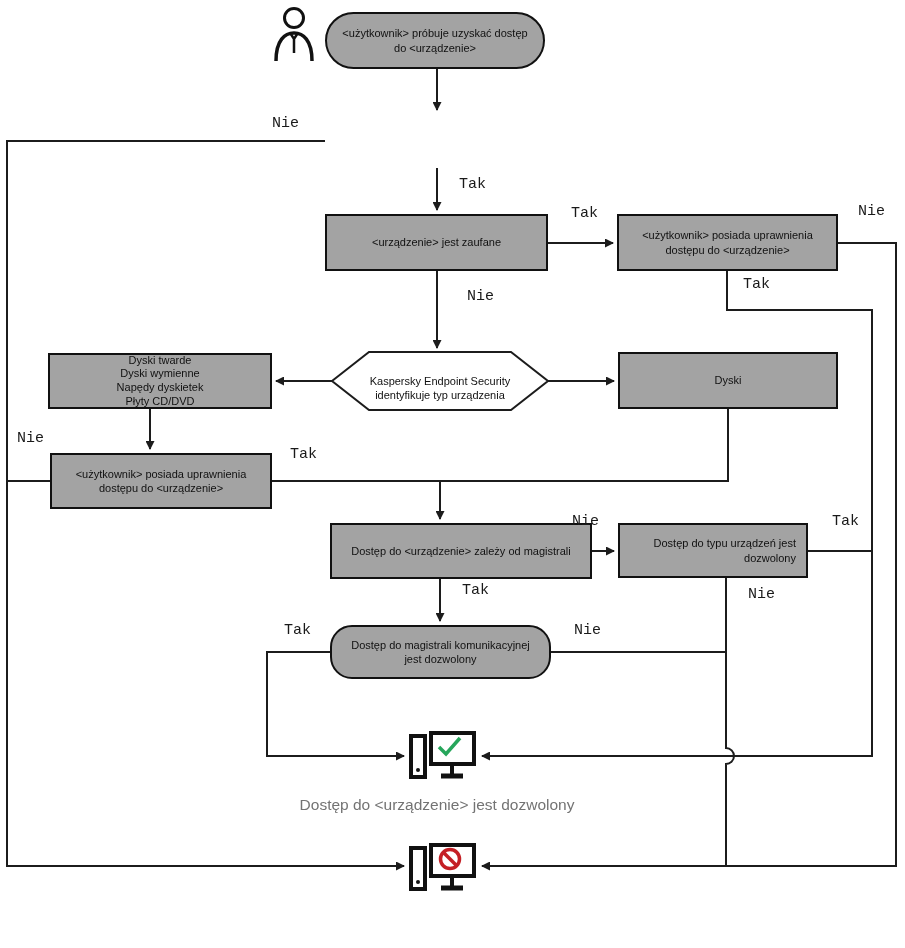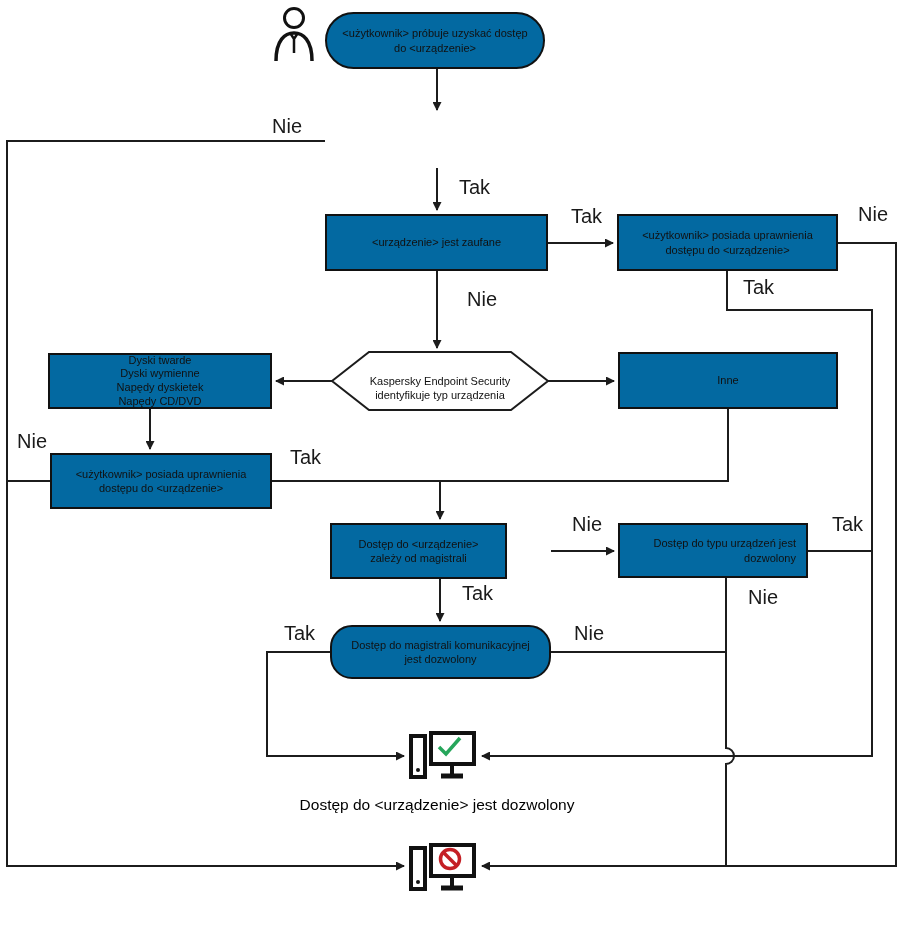--- a/index.html
+++ b/index.html
@@ -2,34 +2,34 @@
 <html><head>
 <meta charset="utf-8">
 <style>
   html,body{margin:0;padding:0;background:#fff;}
   #stage{
     position:relative;width:905px;height:948px;background:#fff;overflow:hidden;
     font-family:"Liberation Sans",sans-serif;color:#111;
   }
   svg.layer{position:absolute;left:0;top:0;}
   .node{
-    position:absolute;box-sizing:border-box;border:2px solid #111;background:#0369a1;
+    position:absolute;box-sizing:border-box;border:2px solid #111;background:#a3a3a3;
     display:flex;align-items:center;justify-content:center;text-align:center;
     font-size:11px;line-height:1.3;padding:2px 10px;color:#111;
   }
   .node.pill{border-radius:29px;}
   .node.noborder{border:none;background:transparent;padding:0 4px;}
   .lines{display:flex;flex-direction:column;gap:0;line-height:1.25;justify-content:space-between;}
   .edge-label{
-    position:absolute;font-size:20px;color:#1a1a1a;white-space:nowrap;
+    position:absolute;font-size:15px;color:#1a1a1a;white-space:nowrap;font-family:Liberation Mono, monospace;
   }
   .caption{
     position:absolute;width:500px;text-align:center;font-size:15.5px;white-space:nowrap;
   }
-  .caption.allowed{color:#000000;}
+  .caption.allowed{color:#737373;}
   .caption.blocked{color:#d2625c;}
   .iconbox{position:absolute;}
 </style>
 </head>
 <body>
 
 <div id="stage">
 
   <svg class="layer" width="905" height="948" viewBox="0 0 905 948">
     <defs>
@@ -85,33 +85,33 @@
 
   <div class="node noborder" style="left:345px;top:352px;width:190px;height:72px;">
     <span>Kaspersky Endpoint Security identyfikuje typ urządzenia</span>
   </div>
 
   <div class="node" style="left:48px;top:353px;width:224px;height:56px;">
     <span class="lines">
       <span>Dyski twarde</span>
       <span>Dyski wymienne</span>
       <span>Napędy dyskietek</span>
-      <span>Napędy CD/DVD</span>
+      <span>Płyty CD/DVD</span>
     </span>
   </div>
 
   <div class="node" style="left:618px;top:352px;width:220px;height:57px;">
-    <span>Inne</span>
+    <span>Dyski</span>
   </div>
 
   <div class="node" style="left:50px;top:453px;width:222px;height:56px;">
     <span>&lt;użytkownik&gt; posiada uprawnienia dostępu do &lt;urządzenie&gt;</span>
   </div>
 
-  <div class="node" style="left:330px;top:523px;width:177px;height:56px;">
+  <div class="node" style="left:330px;top:523px;width:262px;height:56px;text-align:right;">
     <span>Dostęp do &lt;urządzenie&gt; zależy od magistrali</span>
   </div>
 
   <div class="node" style="left:618px;top:523px;width:190px;height:55px;text-align:right;">
     <span>Dostęp do typu urządzeń jest dozwolony</span>
   </div>
 
   <div class="node" style="left:330px;top:625px;width:221px;height:54px;border-radius:22px;">
     <span>Dostęp do magistrali komunikacyjnej jest dozwolony</span>
   </div>

